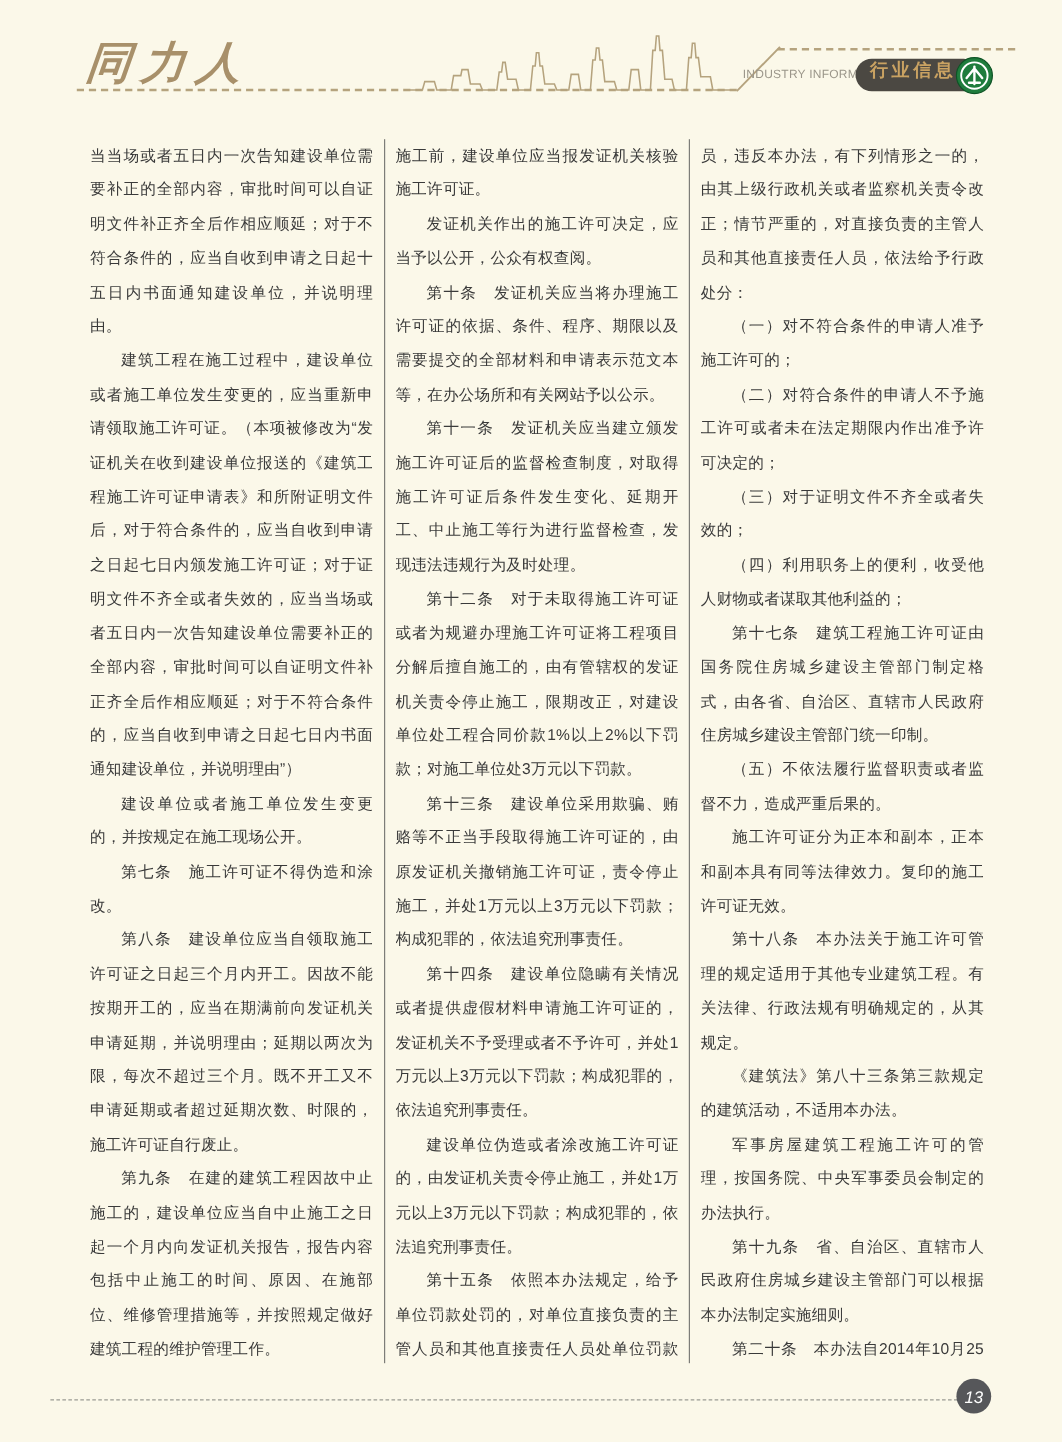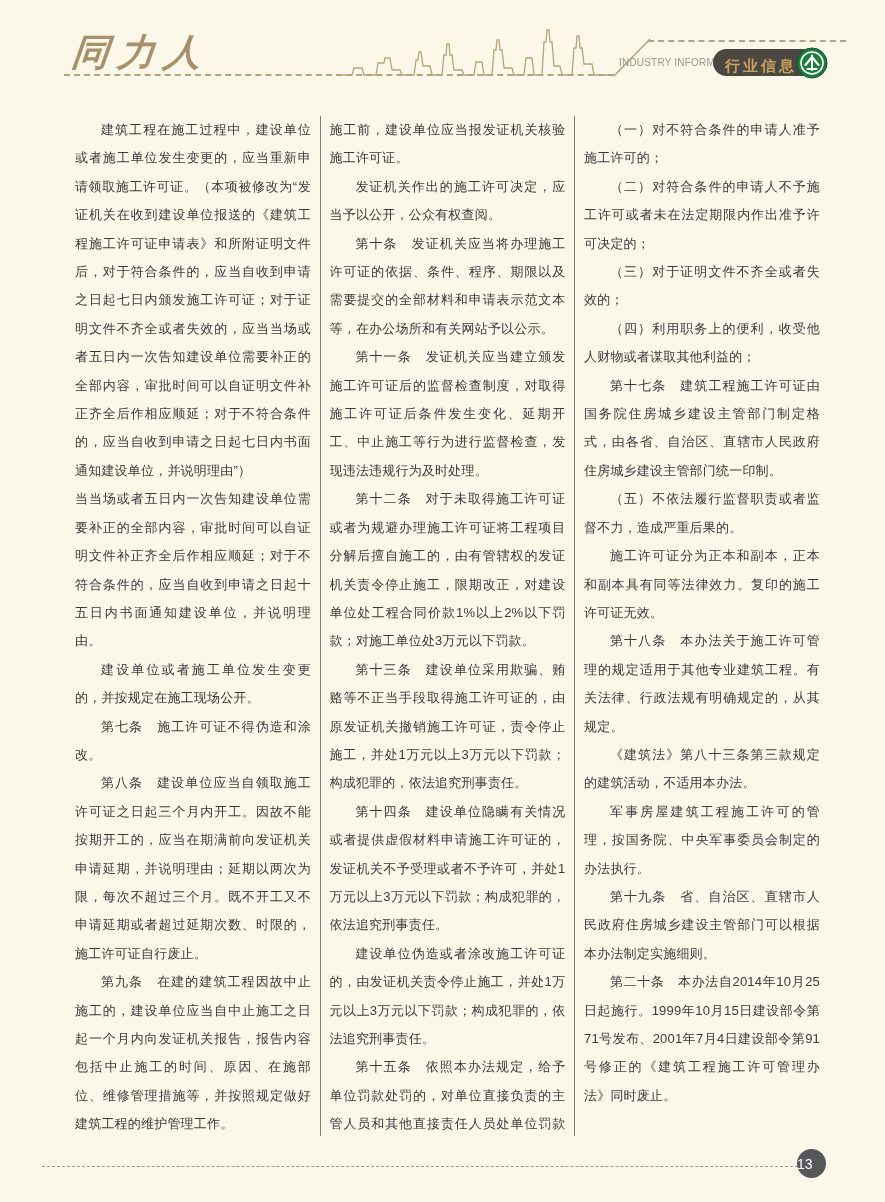--- a/index.html
+++ b/index.html
@@ -19,21 +19,21 @@
   .dash-low{position:absolute; left:64px; top:74px; width:550px; border-top:2px dashed #b5a37e;}
   .dash-high{position:absolute; left:648px; top:40px; width:198px; border-top:2px dashed #b5a37e;}
   .header-art{position:absolute; left:0; top:0; width:885px; height:92px;}
   .section-en{
     position:absolute; left:619px; top:57px; width:132px;
     font-size:10px; color:#9b968a; letter-spacing:0.2px; white-space:nowrap;
   }
   .section-box{
     position:absolute; left:713px; top:49px; width:96px; height:27px;
     background:#4b4842; border-radius:14px 6px 6px 14px;
-    display:flex; align-items:flex-end; justify-content:center;
+    display:flex; align-items:flex-start; justify-content:center;
     color:#c9a262; font-size:15px; font-weight:bold; letter-spacing:3px;
   }
   .brand-badge{position:absolute; left:796px; top:47px; width:32px; height:32px;}
   
   .content{
     position:absolute; left:75px; top:116px; width:745px; height:1020px;
     display:flex; justify-content:space-between;
   }
   .col{width:236px; overflow:hidden;}
   .divider{width:1px; background:#7d7d78;}
@@ -45,22 +45,22 @@
   .para.indent{text-indent:2em;}
   
   .foot-line{position:absolute; left:42px; top:1166px; width:756px; border-top:1px dashed #9a9a93;}
   .company{
     position:absolute; left:44px; top:1171px;
     font-size:9.5px; color:#8f8f90; letter-spacing:0.6px; white-space:nowrap;margin-top:48px;
   }
   .page-circle{
     position:absolute; left:797px; top:1149px; width:29px; height:29px;
     border-radius:50%; background:#56575a;
-    display:flex; align-items:center; 
-    color:#ffffff; font-size:14px;
+    display:flex; align-items:center; justify-content:center;
+    color:#ffffff; font-size:14px;font-style:italic;
   }
 </style>
 </head>
 <body>
 
 <div class="page">
 
   <div class="masthead">同力人</div>
 
   <svg class="header-art" viewBox="0 0 885 92">
@@ -80,41 +80,42 @@
   </div>
 
   <svg class="brand-badge" viewBox="0 0 32 32">
     <circle cx="16" cy="16" r="15" fill="#1f7c3d" stroke="#0f5426" stroke-width="1"></circle>
     <circle cx="16" cy="16" r="11" fill="none" stroke="#ffffff" stroke-width="1.6"></circle>
     <path d="M16 8.5 L16 23 M16 10 L9.5 18 M16 10 L22.5 18 M11.5 22 L20.5 22" fill="none" stroke="#ffffff" stroke-width="2" stroke-linecap="round"></path>
   </svg>
 
   <main class="content">
     <section class="col">
+        <p class="para">当当场或者五日内一次告知建设单位需要补正的全部内容，审批时间可以自证明文件补正齐全后作相应顺延；对于不符合条件的，应当自收到申请之日起十五日内书面通知建设单位，并说明理由。</p>
         <p class="para indent">建筑工程在施工过程中，建设单位或者施工单位发生变更的，应当重新申请领取施工许可证。（本项被修改为“发证机关在收到建设单位报送的《建筑工程施工许可证申请表》和所附证明文件后，对于符合条件的，应当自收到申请之日起七日内颁发施工许可证；对于证明文件不齐全或者失效的，应当当场或者五日内一次告知建设单位需要补正的全部内容，审批时间可以自证明文件补正齐全后作相应顺延；对于不符合条件的，应当自收到申请之日起七日内书面通知建设单位，并说明理由”）</p>
-        <p class="para">当当场或者五日内一次告知建设单位需要补正的全部内容，审批时间可以自证明文件补正齐全后作相应顺延；对于不符合条件的，应当自收到申请之日起十五日内书面通知建设单位，并说明理由。</p>
         <p class="para indent">建设单位或者施工单位发生变更的，并按规定在施工现场公开。</p>
         <p class="para indent">第七条　施工许可证不得伪造和涂改。</p>
         <p class="para indent">第八条　建设单位应当自领取施工许可证之日起三个月内开工。因故不能按期开工的，应当在期满前向发证机关申请延期，并说明理由；延期以两次为限，每次不超过三个月。既不开工又不申请延期或者超过延期次数、时限的，施工许可证自行废止。</p>
         <p class="para indent">第九条　在建的建筑工程因故中止施工的，建设单位应当自中止施工之日起一个月内向发证机关报告，报告内容包括中止施工的时间、原因、在施部位、维修管理措施等，并按照规定做好建筑工程的维护管理工作。</p>
       </section>
     <div class="divider"></div>
     <section class="col">
         <p class="para">施工前，建设单位应当报发证机关核验施工许可证。</p>
         <p class="para indent">发证机关作出的施工许可决定，应当予以公开，公众有权查阅。</p>
         <p class="para indent">第十条　发证机关应当将办理施工许可证的依据、条件、程序、期限以及需要提交的全部材料和申请表示范文本等，在办公场所和有关网站予以公示。</p>
         <p class="para indent">第十一条　发证机关应当建立颁发施工许可证后的监督检查制度，对取得施工许可证后条件发生变化、延期开工、中止施工等行为进行监督检查，发现违法违规行为及时处理。</p>
         <p class="para indent">第十二条　对于未取得施工许可证或者为规避办理施工许可证将工程项目分解后擅自施工的，由有管辖权的发证机关责令停止施工，限期改正，对建设单位处工程合同价款1%以上2%以下罚款；对施工单位处3万元以下罚款。</p>
         <p class="para indent">第十三条　建设单位采用欺骗、贿赂等不正当手段取得施工许可证的，由原发证机关撤销施工许可证，责令停止施工，并处1万元以上3万元以下罚款；构成犯罪的，依法追究刑事责任。</p>
         <p class="para indent">第十四条　建设单位隐瞒有关情况或者提供虚假材料申请施工许可证的，发证机关不予受理或者不予许可，并处1万元以上3万元以下罚款；构成犯罪的，依法追究刑事责任。</p>
         <p class="para indent">建设单位伪造或者涂改施工许可证的，由发证机关责令停止施工，并处1万元以上3万元以下罚款；构成犯罪的，依法追究刑事责任。</p>
         <p class="para indent">第十五条　依照本办法规定，给予单位罚款处罚的，对单位直接负责的主管人员和其他直接责任人员处单位罚款数额5%以上10%以下罚款。</p>
       </section>
     <div class="divider"></div>
     <section class="col">
+        <p class="para">员，违反本办法，有下列情形之一的，由其上级行政机关或者监察机关责令改正；情节严重的，对直接负责的主管人员和其他直接责任人员，依法给予行政处分：</p>
         <p class="para indent">（一）对不符合条件的申请人准予施工许可的；</p>
         <p class="para indent">（二）对符合条件的申请人不予施工许可或者未在法定期限内作出准予许可决定的；</p>
         <p class="para indent">（三）对于证明文件不齐全或者失效的；</p>
         <p class="para indent">（四）利用职务上的便利，收受他人财物或者谋取其他利益的；</p>
         <p class="para indent">第十七条　建筑工程施工许可证由国务院住房城乡建设主管部门制定格式，由各省、自治区、直辖市人民政府住房城乡建设主管部门统一印制。</p>
         <p class="para indent">（五）不依法履行监督职责或者监督不力，造成严重后果的。</p>
         <p class="para indent">施工许可证分为正本和副本，正本和副本具有同等法律效力。复印的施工许可证无效。</p>
         <p class="para indent">第十八条　本办法关于施工许可管理的规定适用于其他专业建筑工程。有关法律、行政法规有明确规定的，从其规定。</p>
         <p class="para indent">《建筑法》第八十三条第三款规定的建筑活动，不适用本办法。</p>
         <p class="para indent">军事房屋建筑工程施工许可的管理，按国务院、中央军事委员会制定的办法执行。</p>

